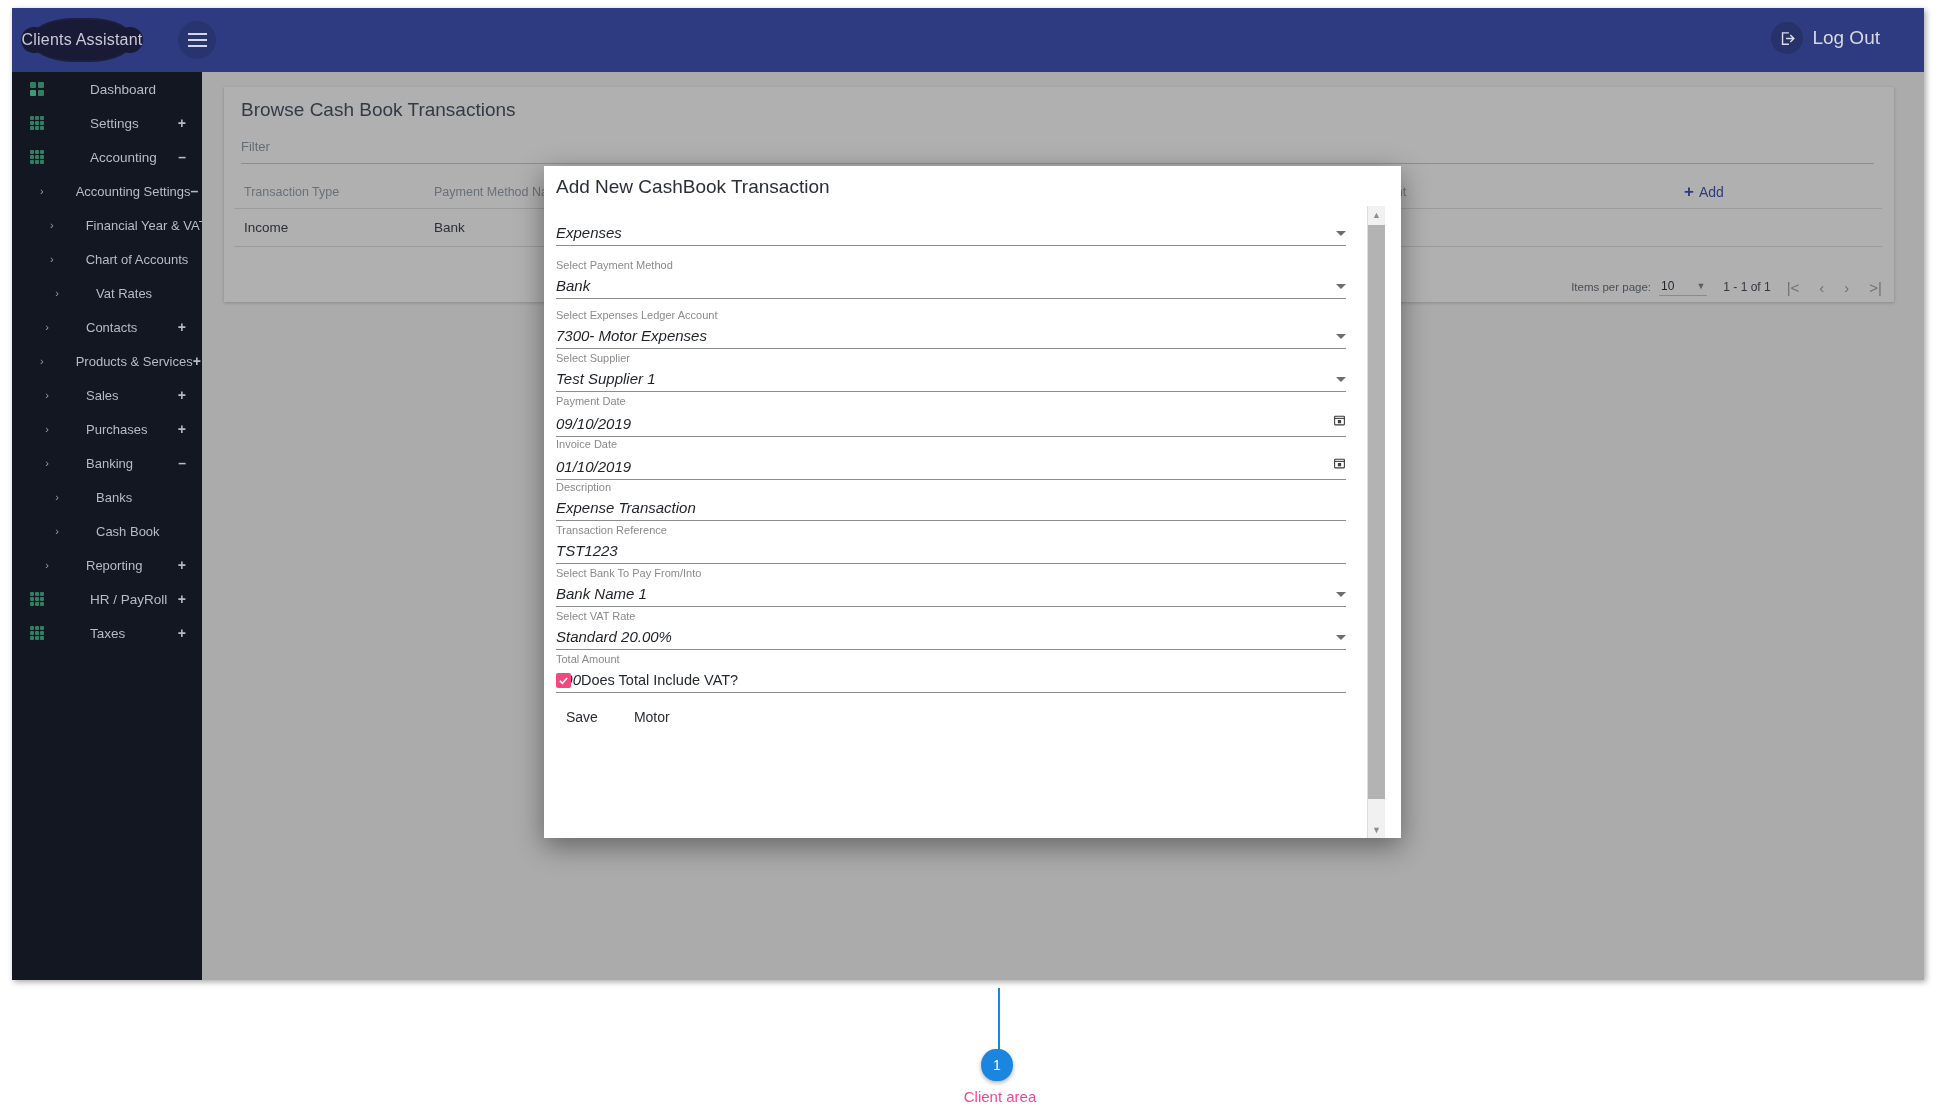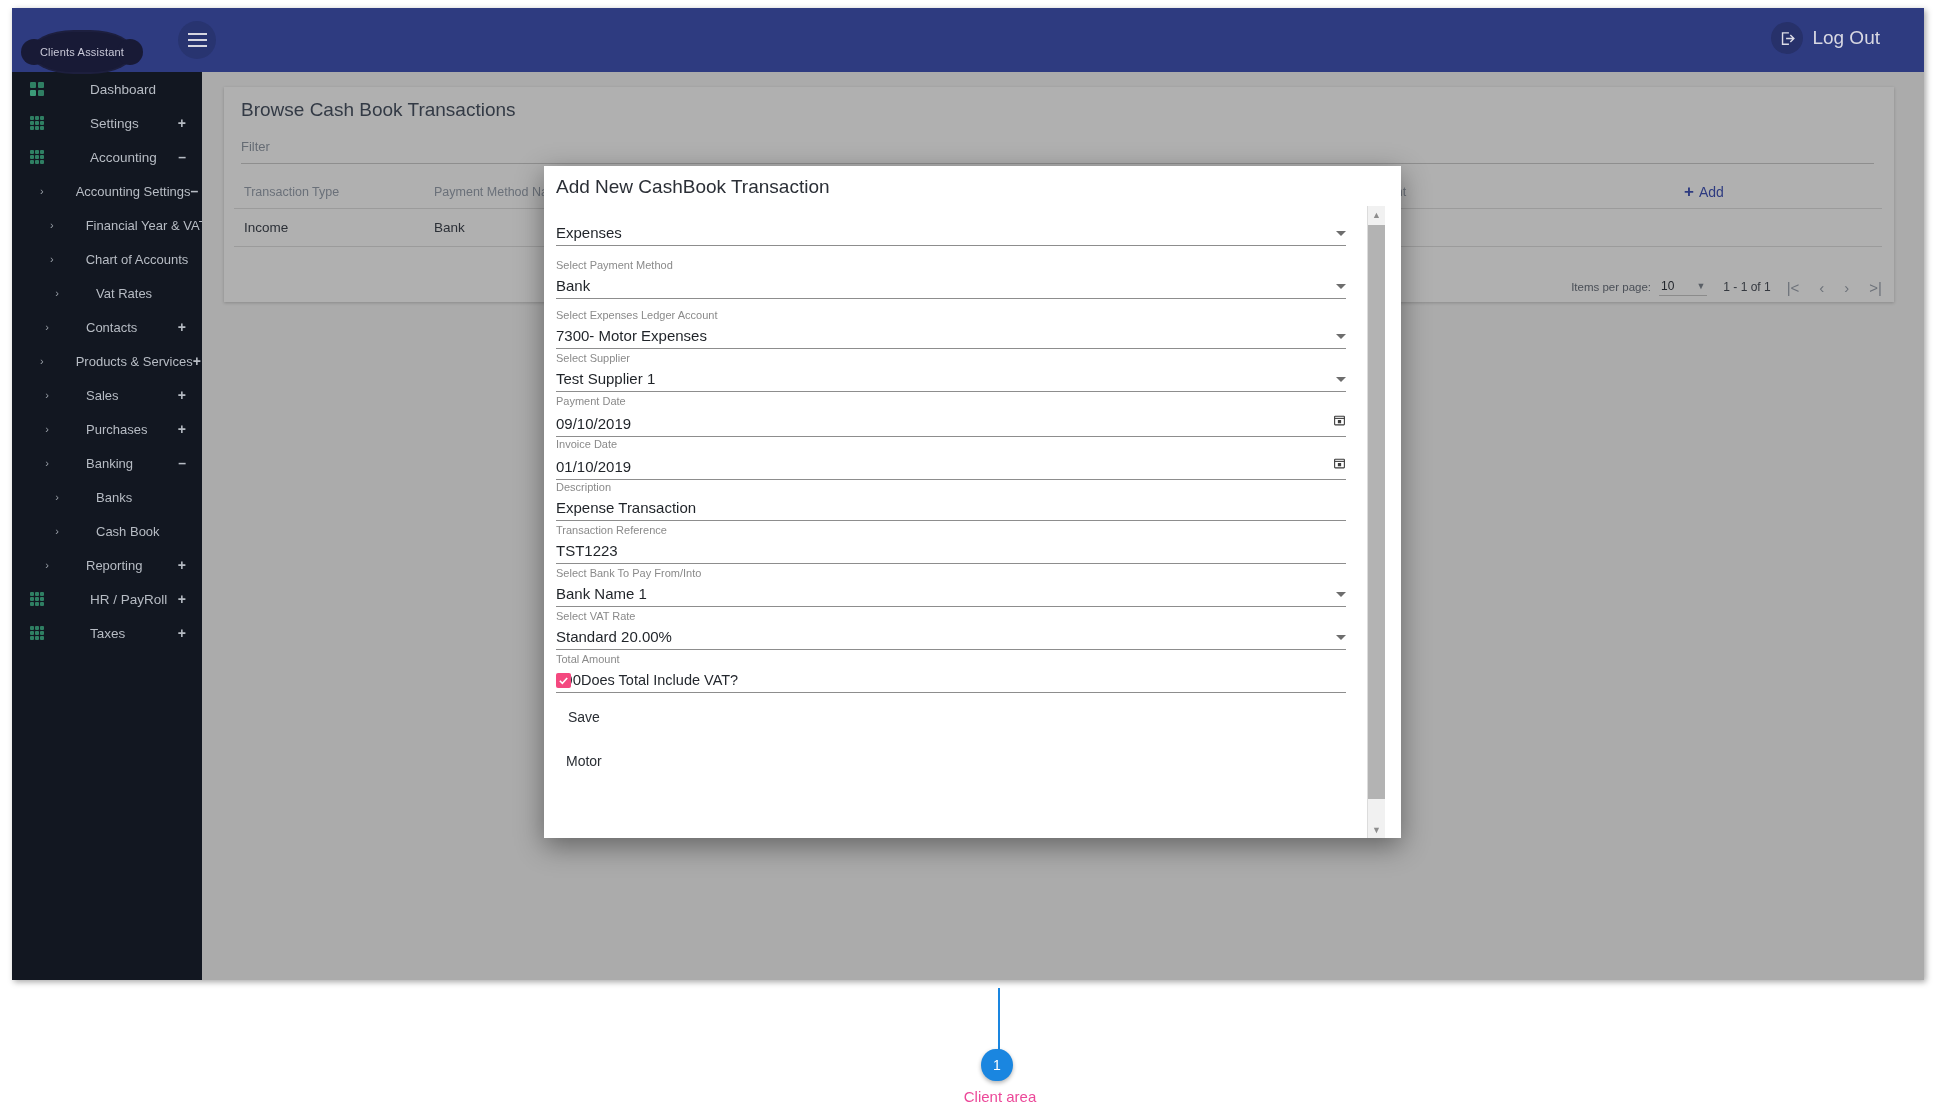--- a/index.html
+++ b/index.html
@@ -27,25 +27,25 @@
   .topbar {
     position: absolute;
     left: 0; top: 0;
     width: 1912px;
     height: 64px;
     background: #2e3b80;
     z-index: 30;
   }
   .logo-badge {
     position: absolute;
-    left: 20px; top: 24px;
+    left: 20px; top: 12px;
     width: 100px; height: 40px;
     background: #181a36;
     color: #c9c9d8;
-    font-size: 11px;
+    font-size: 16px;
     display: flex;
     align-items: center;
     justify-content: center;
     border-radius: 50% 50% 50% 50% / 60% 60% 60% 60%;
     box-shadow: 0 0 0 2px #1d1f3e;
     letter-spacing: .2px;
     white-space: nowrap;
   }
   .logo-badge::before,
   .logo-badge::after {
@@ -287,20 +287,21 @@
   .fv-row {
     display: flex;
     align-items: flex-end;
     justify-content: space-between;
     border-bottom: 1px solid #8d8d8d;
     padding-bottom: 4px;
   }
   .fv {
     font-size: 15px;
     color: #1f2328;
+    font-style: italic;
   }
   .caret-dn {
     width: 0; height: 0;
     border-left: 5px solid transparent;
     border-right: 5px solid transparent;
     border-top: 5px solid #6d6d6d;
     margin-bottom: 5px;
   }
   .cal-ic { margin-bottom: 1px; }
 
@@ -315,21 +316,21 @@
     border-radius: 2px;
     display: flex; align-items: center; justify-content: center;
     cursor: pointer;
   }
   .chk svg { display:block; }
   .chk-label { font-size: 14.5px; color: #24282e; }
 
   .btn-row {
     position: absolute;
     left: 12px; top: 497px;
-    display: flex; gap: 16px; flex-direction: column;
+    display: flex; gap: 16px;
   }
   .tbtn {
     font-size: 14px;
     color: #2a2e34;
     padding: 6px 10px;
     cursor: pointer;
     background: transparent;
     border: none;
     font-family: "Liberation Sans", sans-serif;
   }

